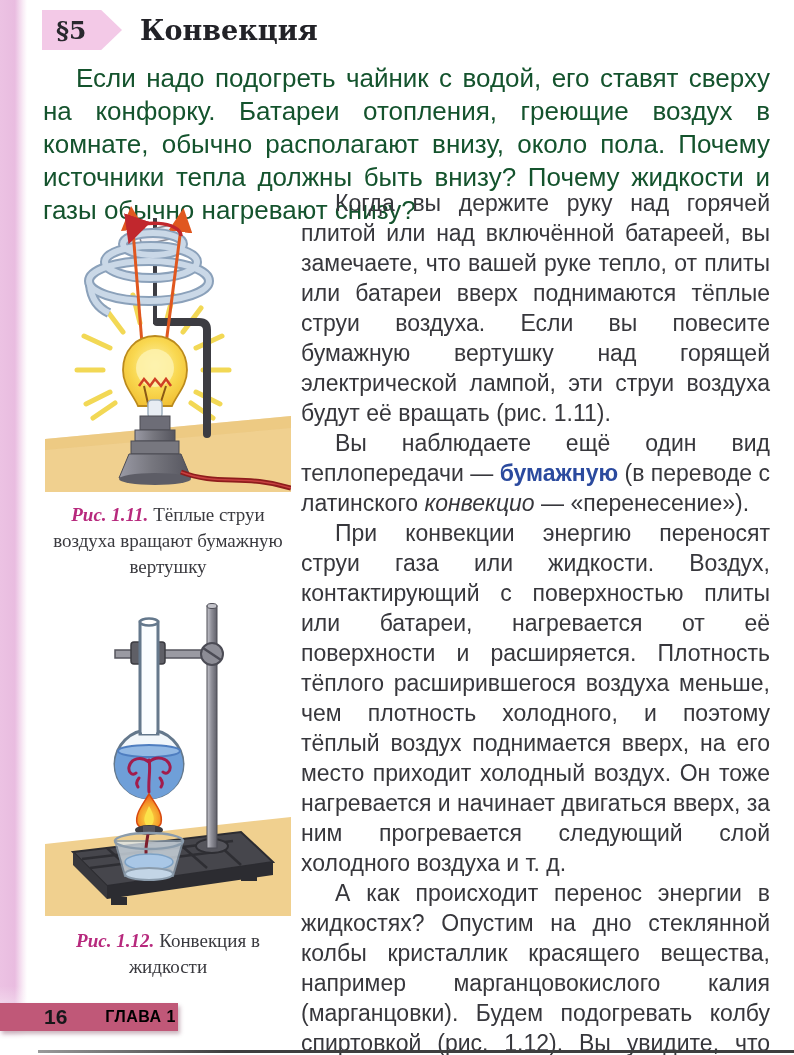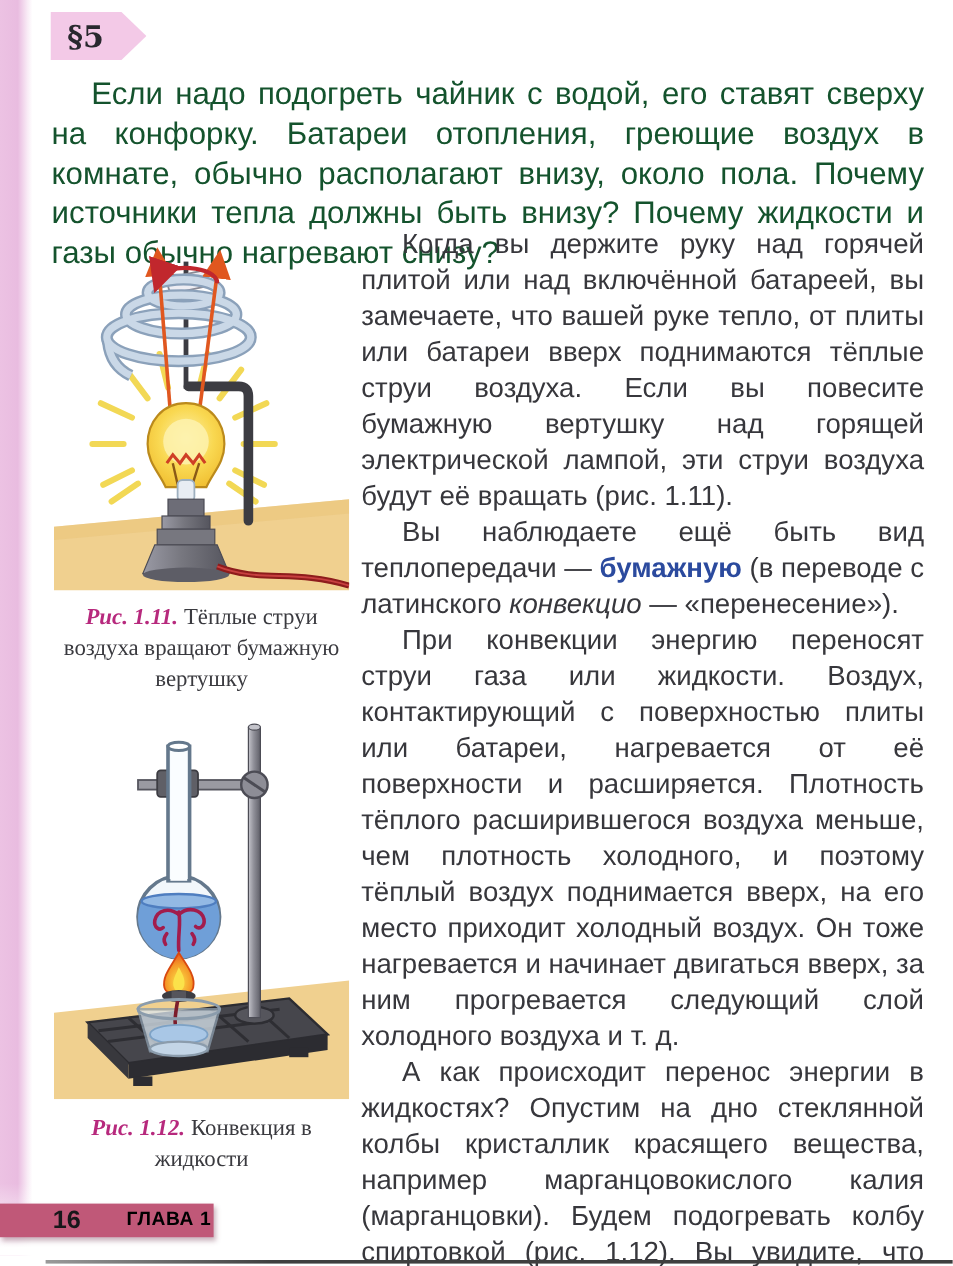--- a/index.html
+++ b/index.html
@@ -86,20 +86,21 @@
 </style>
 </head>
 <body>
 
 <div class="page">
 
   <div class="side-strip"></div>
 
   <div class="header">
     <div class="para-badge">§5</div>
+    <div class="page-title">Конвекция</div>
   </div>
 
   <p class="intro">Если надо подогреть чайник с водой, его ставят сверху на конфорку. Батареи отопления, греющие воздух в комнате, обычно располагают внизу, около пола. Почему источники тепла должны быть внизу? Почему жидкости и газы обычно нагревают снизу?</p>
 
   <div class="fig-col">
 
     <figure>
       <svg class="fig-art" width="246" height="296" viewBox="0 0 246 296">
         <defs>
           <radialGradient id="bulbGrad" cx="50%" cy="42%" r="65%">
@@ -268,21 +269,21 @@
         </g>
       </svg>
       <figcaption class="cap2">
         <span class="fig-label">Рис. 1.12.</span><span>Конвекция в жидкости</span>
       </figcaption>
     </figure>
   </div>
 
   <div class="text-col">
     <p>Когда вы держите руку над горячей плитой или над включённой батареей, вы замечаете, что вашей руке тепло, от плиты или батареи вверх поднимаются тёплые струи воздуха. Если вы повесите бумажную вертушку над горящей электрической лампой, эти струи воздуха будут её вращать (рис. 1.11).</p>
-    <p><span>Вы наблюдаете ещё быть вид теплопередачи — </span><span class="term">бумажную</span><span> (в переводе с латинского </span><span class="latin">конвекцио</span><span> — «перенесение»).</span></p>
+    <p><span>Вы наблюдаете ещё один вид теплопередачи — </span><span class="term">бумажную</span><span> (в переводе с латинского </span><span class="latin">конвекцио</span><span> — «перенесение»).</span></p>
     <p>При конвекции энергию переносят струи газа или жидкости. Воздух, контактирующий с поверхностью плиты или батареи, нагревается от её поверхности и расширяется. Плотность тёплого расширившегося воздуха меньше, чем плотность холодного, и поэтому тёплый воздух поднимается вверх, на его место приходит холодный воздух. Он тоже нагревается и начинает двигаться вверх, за ним прогревается следующий слой холодного воздуха и т. д.</p>
     <p>А как происходит перенос энергии в жидкостях? Опустим на дно стеклянной колбы кристаллик красящего вещества, например марганцовокислого калия (марганцовки). Будем подогревать колбу спиртовкой (рис. 1.12). Вы увидите, что нагретые нижние</p>
   </div>
 
   <div class="footer-bar">
     <span class="page-number">16</span>
     <span class="chapter-label">ГЛАВА 1</span>
   </div>
 
   <div class="bottom-edge"></div>

